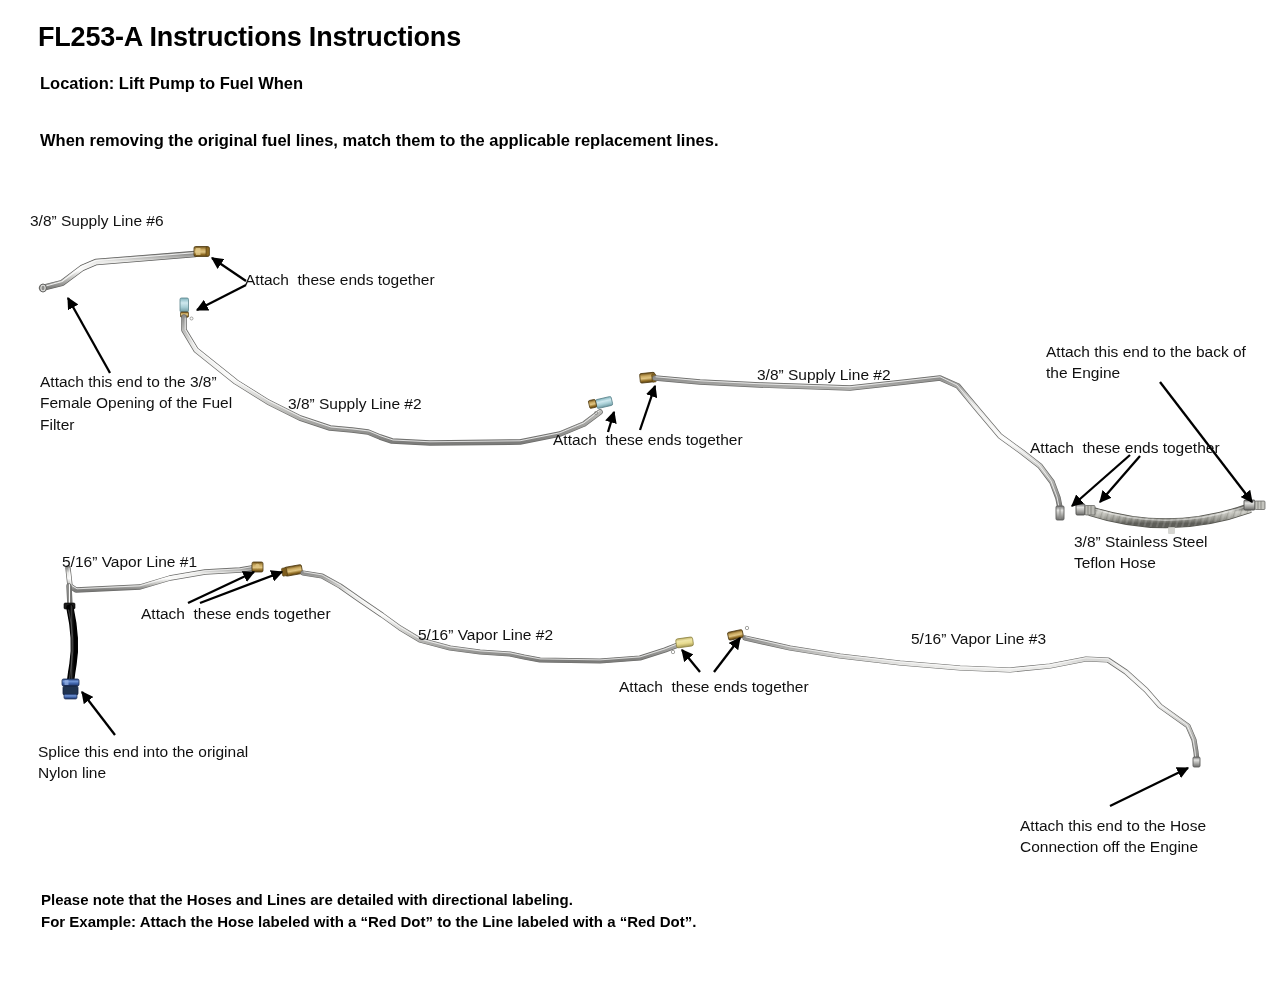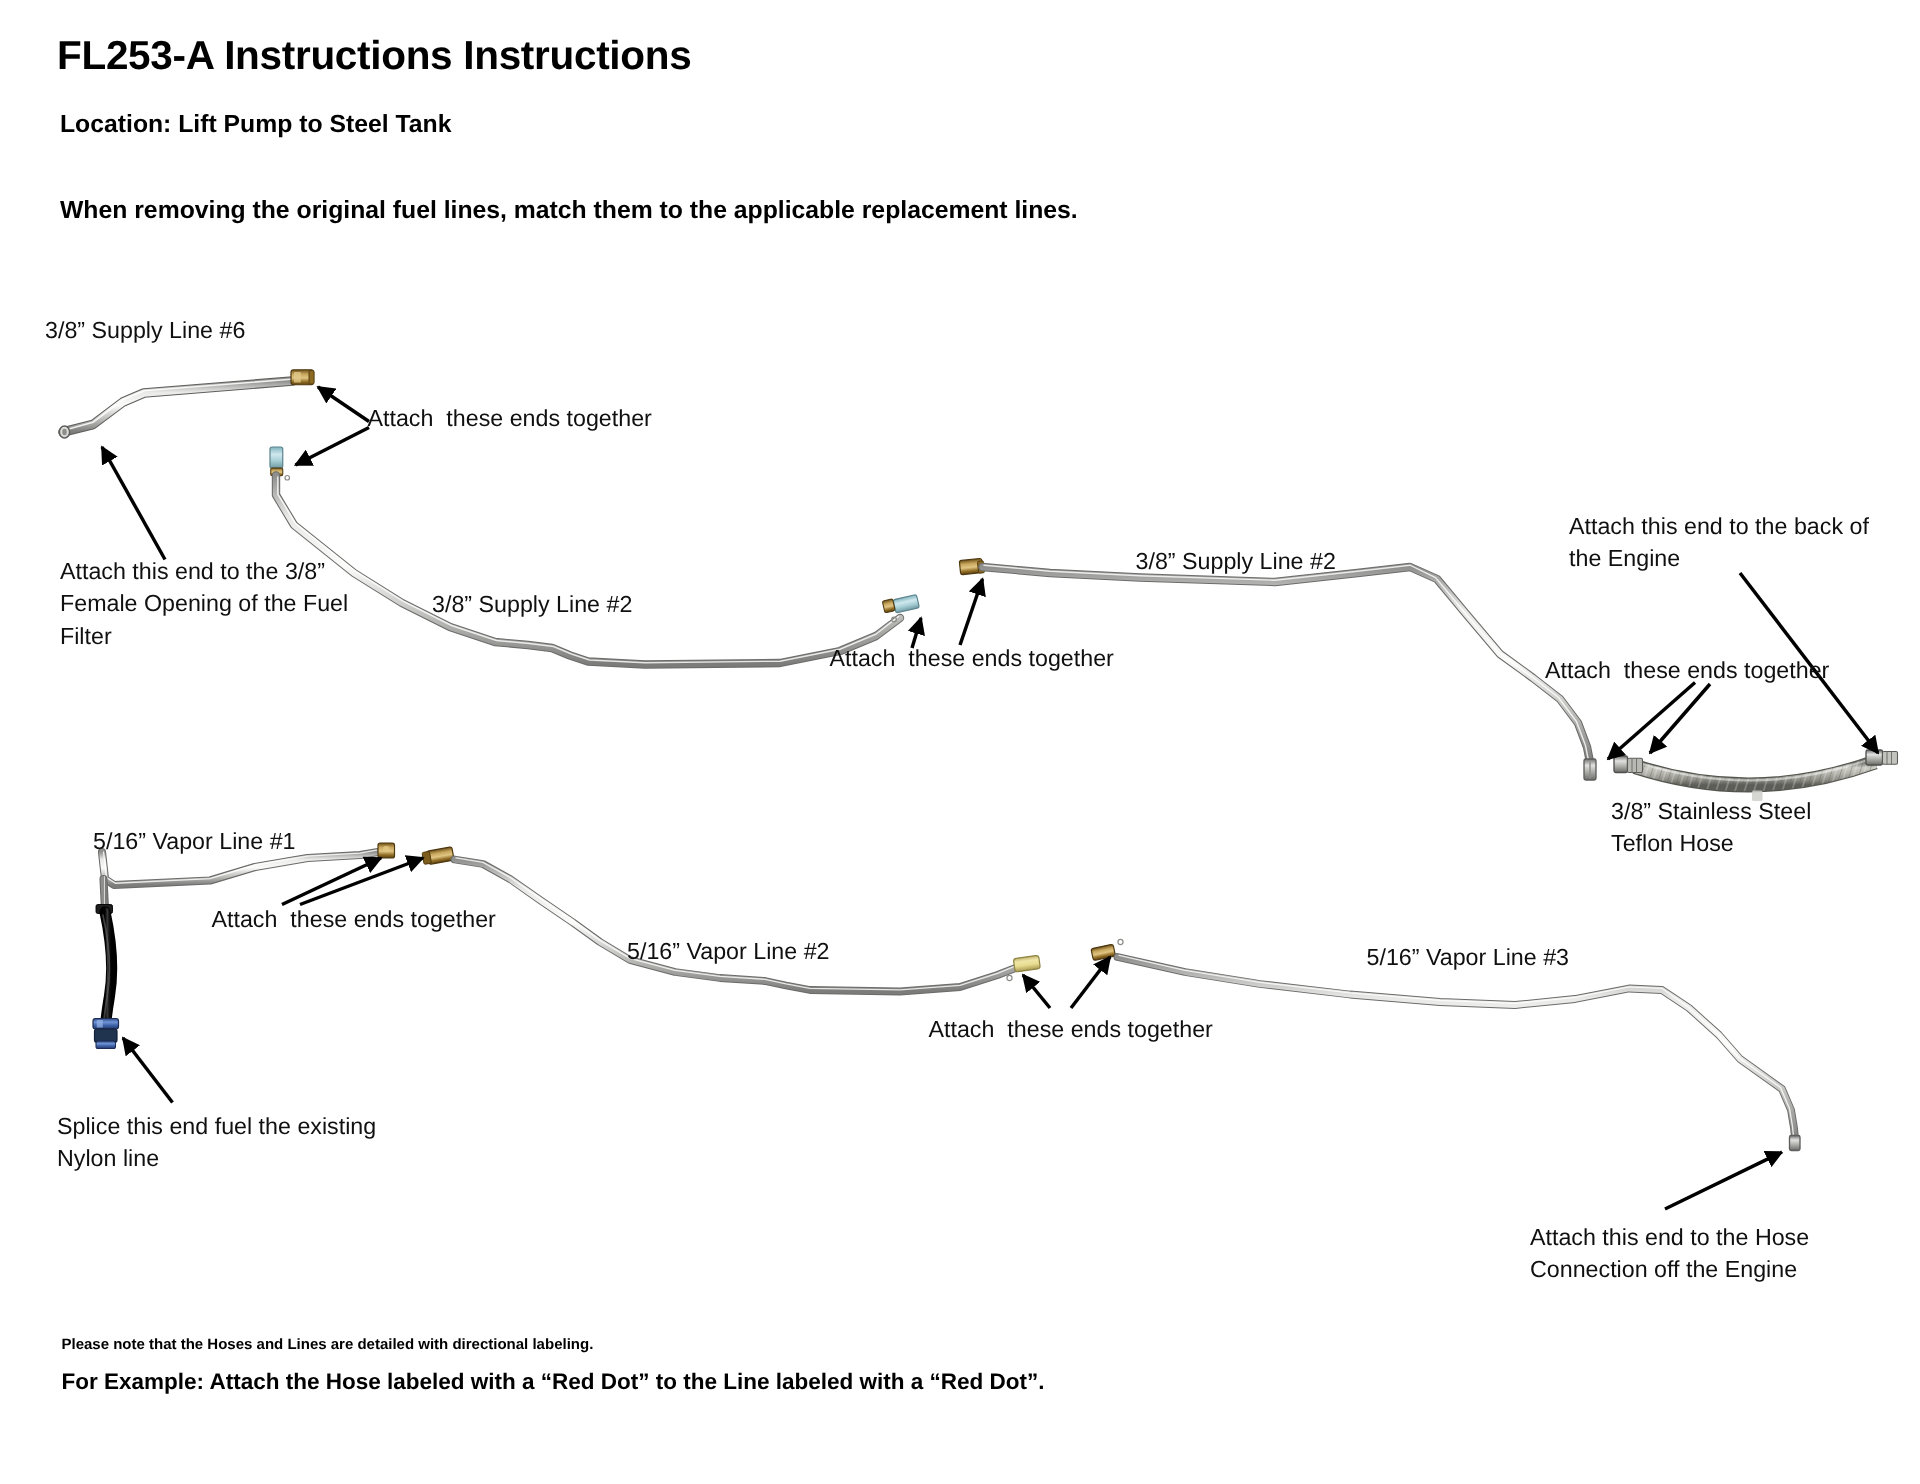--- a/index.html
+++ b/index.html
@@ -40,21 +40,21 @@
   }
   #doc-instruction {
     left: 40px;
     top: 130px;
     font-size: 16.5px;
     font-weight: bold;
   }
   #footer-note-1 {
     left: 41px;
     top: 890px;
-    font-size: 10px;
+    font-size: 15px;
     font-weight: bold;
   }
   #footer-note-2 {
     left: 41px;
     top: 912px;
     font-size: 15px;
     font-weight: bold;
   }
   .lbl {
     position: absolute;
@@ -71,21 +71,21 @@
     height: 989px;
     pointer-events: none;
   }
 </style>
 </head>
 <body>
 
 <div id="page">
 
   <div class="txt" id="doc-title">FL253-A Instructions Instructions</div>
-  <div class="txt" id="doc-location">Location: Lift Pump to Steel Tank</div>
+  <div class="txt" id="doc-location">Location: Lift Pump to Fuel When</div>
   <div class="txt" id="doc-instruction">When removing the original fuel lines, match them to the applicable replacement lines.</div>
 
   <svg class="layer" viewBox="0 0 1280 989">
     <defs>
 
       <linearGradient id="gPipeH" x1="0" y1="0" x2="0" y2="1">
         <stop offset="0%" stop-color="#8f8f8d"></stop>
         <stop offset="22%" stop-color="#e9e9e7"></stop>
         <stop offset="48%" stop-color="#fbfbfa"></stop>
         <stop offset="72%" stop-color="#c4c4c1"></stop>
@@ -349,21 +349,21 @@
 
   <div class="lbl" style="left:1046px; top:341px;">Attach this end to the back of
 the Engine</div>
 
   <div class="lbl" style="left:1030px; top:437px;">Attach  these ends together</div>
 
   <div class="lbl" style="left:141px; top:603px;">Attach  these ends together</div>
 
   <div class="lbl" style="left:619px; top:676px;">Attach  these ends together</div>
 
-  <div class="lbl" style="left:38px;  top:741px;">Splice this end fuel the existing
+  <div class="lbl" style="left:38px;  top:741px;">Splice this end into the original
 Nylon line</div>
 
   <div class="lbl" style="left:1020px; top:815px;">Attach this end to the Hose
 Connection off the Engine</div>
 
   <div class="txt" id="footer-note-1">Please note that the Hoses and Lines are detailed with directional labeling.</div>
   <div class="txt" id="footer-note-2">For Example: Attach the Hose labeled with a “Red Dot” to the Line labeled with a “Red Dot”.</div>
 
 </div>
 

